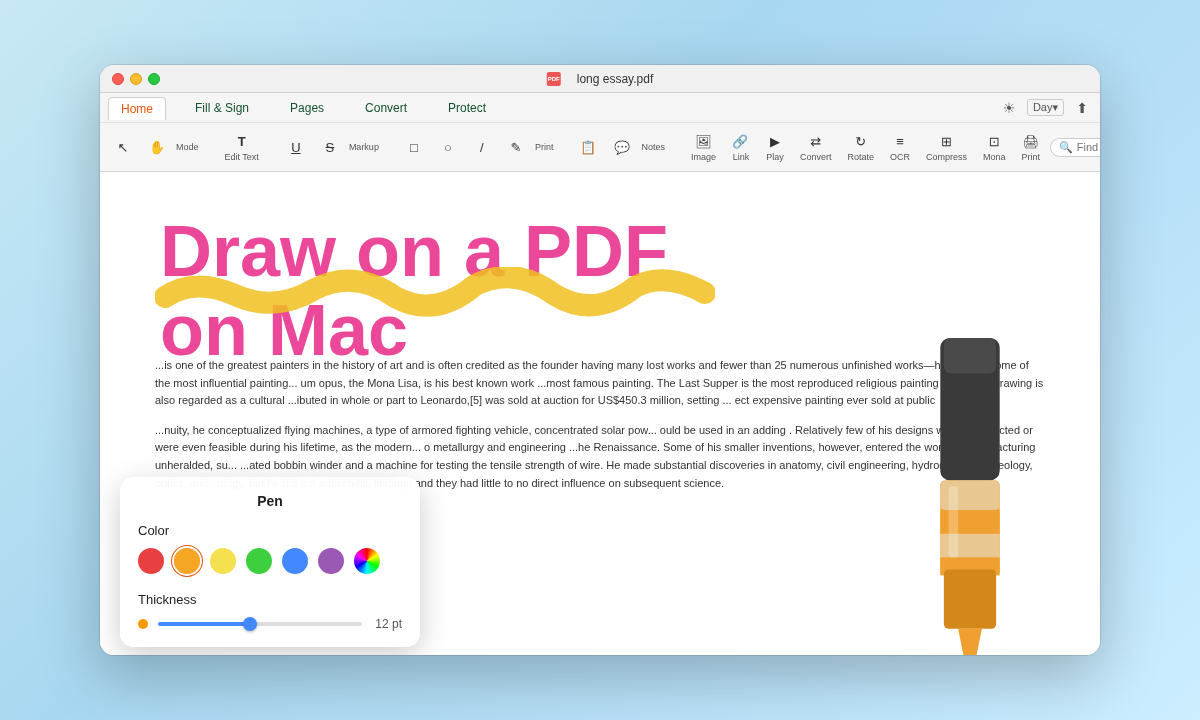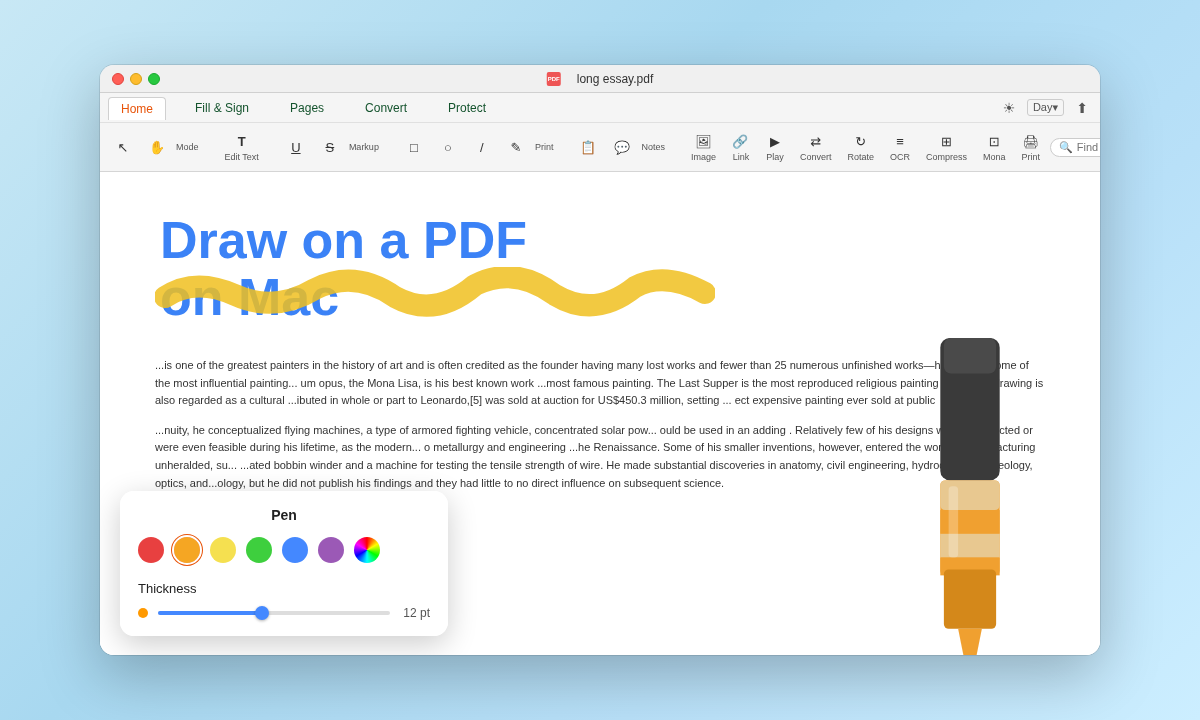--- a/index.html
+++ b/index.html
@@ -211,23 +211,23 @@
       position: absolute;
       top: 0;
       left: 0;
       right: 0;
       bottom: 0;
       background: #fff;
       padding: 40px 60px;
     }
 
     .hero-title {
-      font-size: 52px;
+      font-size: 72px;
       font-weight: 900;
-      color: #3b82f6;
+      color: #ec4899;
       line-height: 1.1;
       margin-bottom: 28px;
     }
 
     .yellow-squiggle {
       position: absolute;
       top: 95px;
       left: 55px;
       width: 560px;
       height: 50px;
@@ -243,23 +243,23 @@
       color: #333;
     }
 
     .pdf-content-overlay p {
       margin-bottom: 12px;
     }
 
     
     .pen-popup {
       position: absolute;
-      bottom: 20px;
+      bottom: 9px;
       left: 20px;
-      width: 328px;
+      width: 300px;
       background: rgba(255,255,255,0.96);
       border-radius: 14px;
       box-shadow: 0 8px 30px rgba(0,0,0,0.2);
       padding: 16px 18px;
       z-index: 100;
     }
 
     .pen-popup-title {
       text-align: center;
       font-size: 14px;
@@ -521,20 +521,21 @@
 
       <polygon points="90,255 110,255 103,290 97,290" fill="#f0a030"></polygon>
       <polygon points="97,285 103,285 100,300 100,300" fill="#e8c890"></polygon>
 
       <rect x="82" y="135" width="8" height="60" rx="3" fill="rgba(255,255,255,0.25)"></rect>
     </svg>
 
     <div class="pen-popup">
       <div class="pen-popup-title">Pen</div>
 
+      <div class="color-section-label">Color</div>
       <div class="color-swatches">
         <div class="color-swatch" style="background:#e84040;"></div>
         <div class="color-swatch selected" style="background:#f5a623;"></div>
         <div class="color-swatch" style="background:#f5e050;"></div>
         <div class="color-swatch" style="background:#3ecf3e;"></div>
         <div class="color-swatch" style="background:#4488ff;"></div>
         <div class="color-swatch" style="background:#9b59b6;"></div>
 
         <div class="color-swatch" style="background: conic-gradient(red, yellow, lime, cyan, blue, magenta, red);"></div>
       </div>

